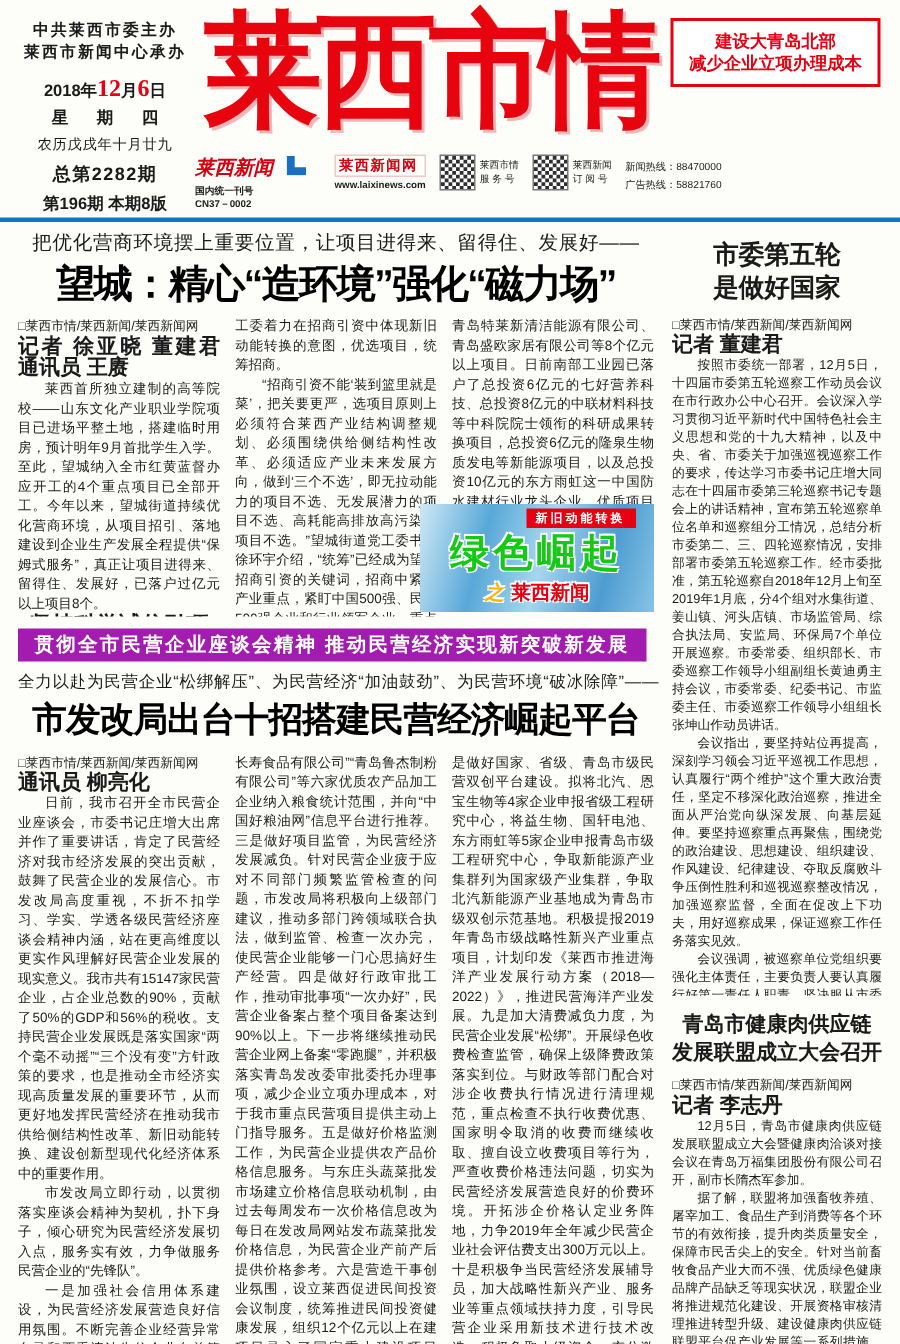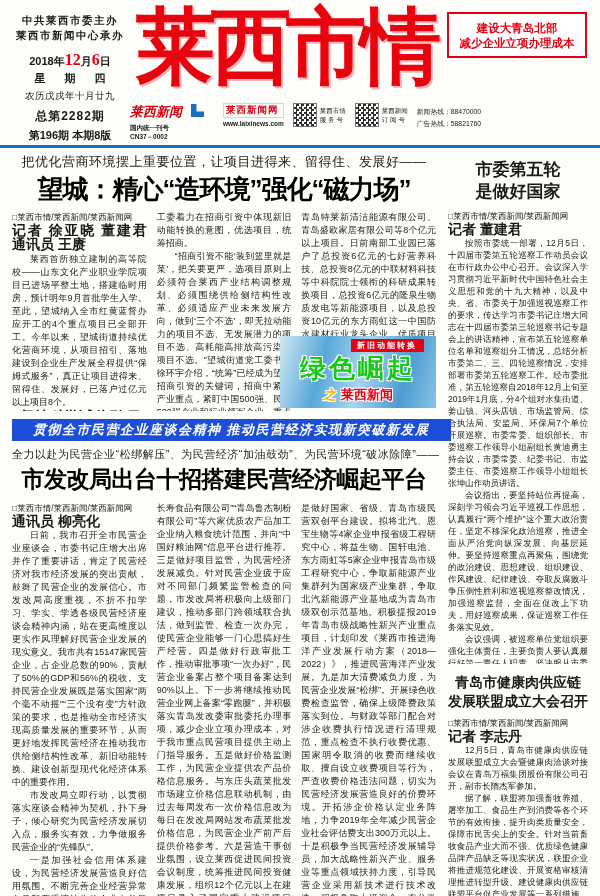--- a/index.html
+++ b/index.html
@@ -68,22 +68,22 @@
   .promo-strip { position:absolute; top:3px; right:12px; background:#e60012; color:#fff; font-size:8px; font-weight:bold;
                  padding:1px 7px 1px 6px; letter-spacing:2px; }
   .promo-main { position:absolute; top:15px; left:0; right:0; text-align:center; font-size:26px; font-weight:bold;
                 color:#16c916; letter-spacing:3px; font-family:"Liberation Serif","DejaVu Serif",serif;
                 text-shadow:1px 1px 0 #fff,-1px -1px 0 #fff,1px -1px 0 #fff,-1px 1px 0 #fff; }
   .promo-sub { position:absolute; bottom:4px; left:0; right:0; text-align:center; font-size:13px; font-weight:bold;
                color:#e60012; text-shadow:1px 1px 0 #fff,-1px -1px 0 #fff,1px -1px 0 #fff,-1px 1px 0 #fff; }
   .promo-sub .zhi { color:#f7b500; margin-right:5px; font-style:italic; }
 
   .fgj-article { margin-top:8px; }
-  .fgj-banner { display:inline-block; background:#1d4ed8; color:#fff; font-weight:bold; font-size:13px;
-                line-height:20px; padding:1px 21px; letter-spacing:1.5px; white-space:nowrap;font-style:italic; }
+  .fgj-banner { display:inline-block; background:#a21caf; color:#fff; font-weight:bold; font-size:13px;
+                line-height:20px; padding:1px 11px; letter-spacing:1.5px; white-space:nowrap; }
   .fgj-kicker { font-size:11px; margin:6px 0 2px; }
   .fgj-cols { height:396px; }
 
   .xc-headline { font-size:17px; font-weight:bold; text-align:center; line-height:22px; margin:9px 0 7px; }
   .rc-body { font-size:8.5px; line-height:12px; text-align:justify; overflow:hidden; }
   .rc-body p { text-indent:2em; }
   .xc-body { flex:0 0 454px; }
   .jkr-headline { font-size:14px; font-weight:bold; text-align:center; line-height:19px; margin:9px 0 6px; }
   .jkr-body { flex:1; }
 </style>

